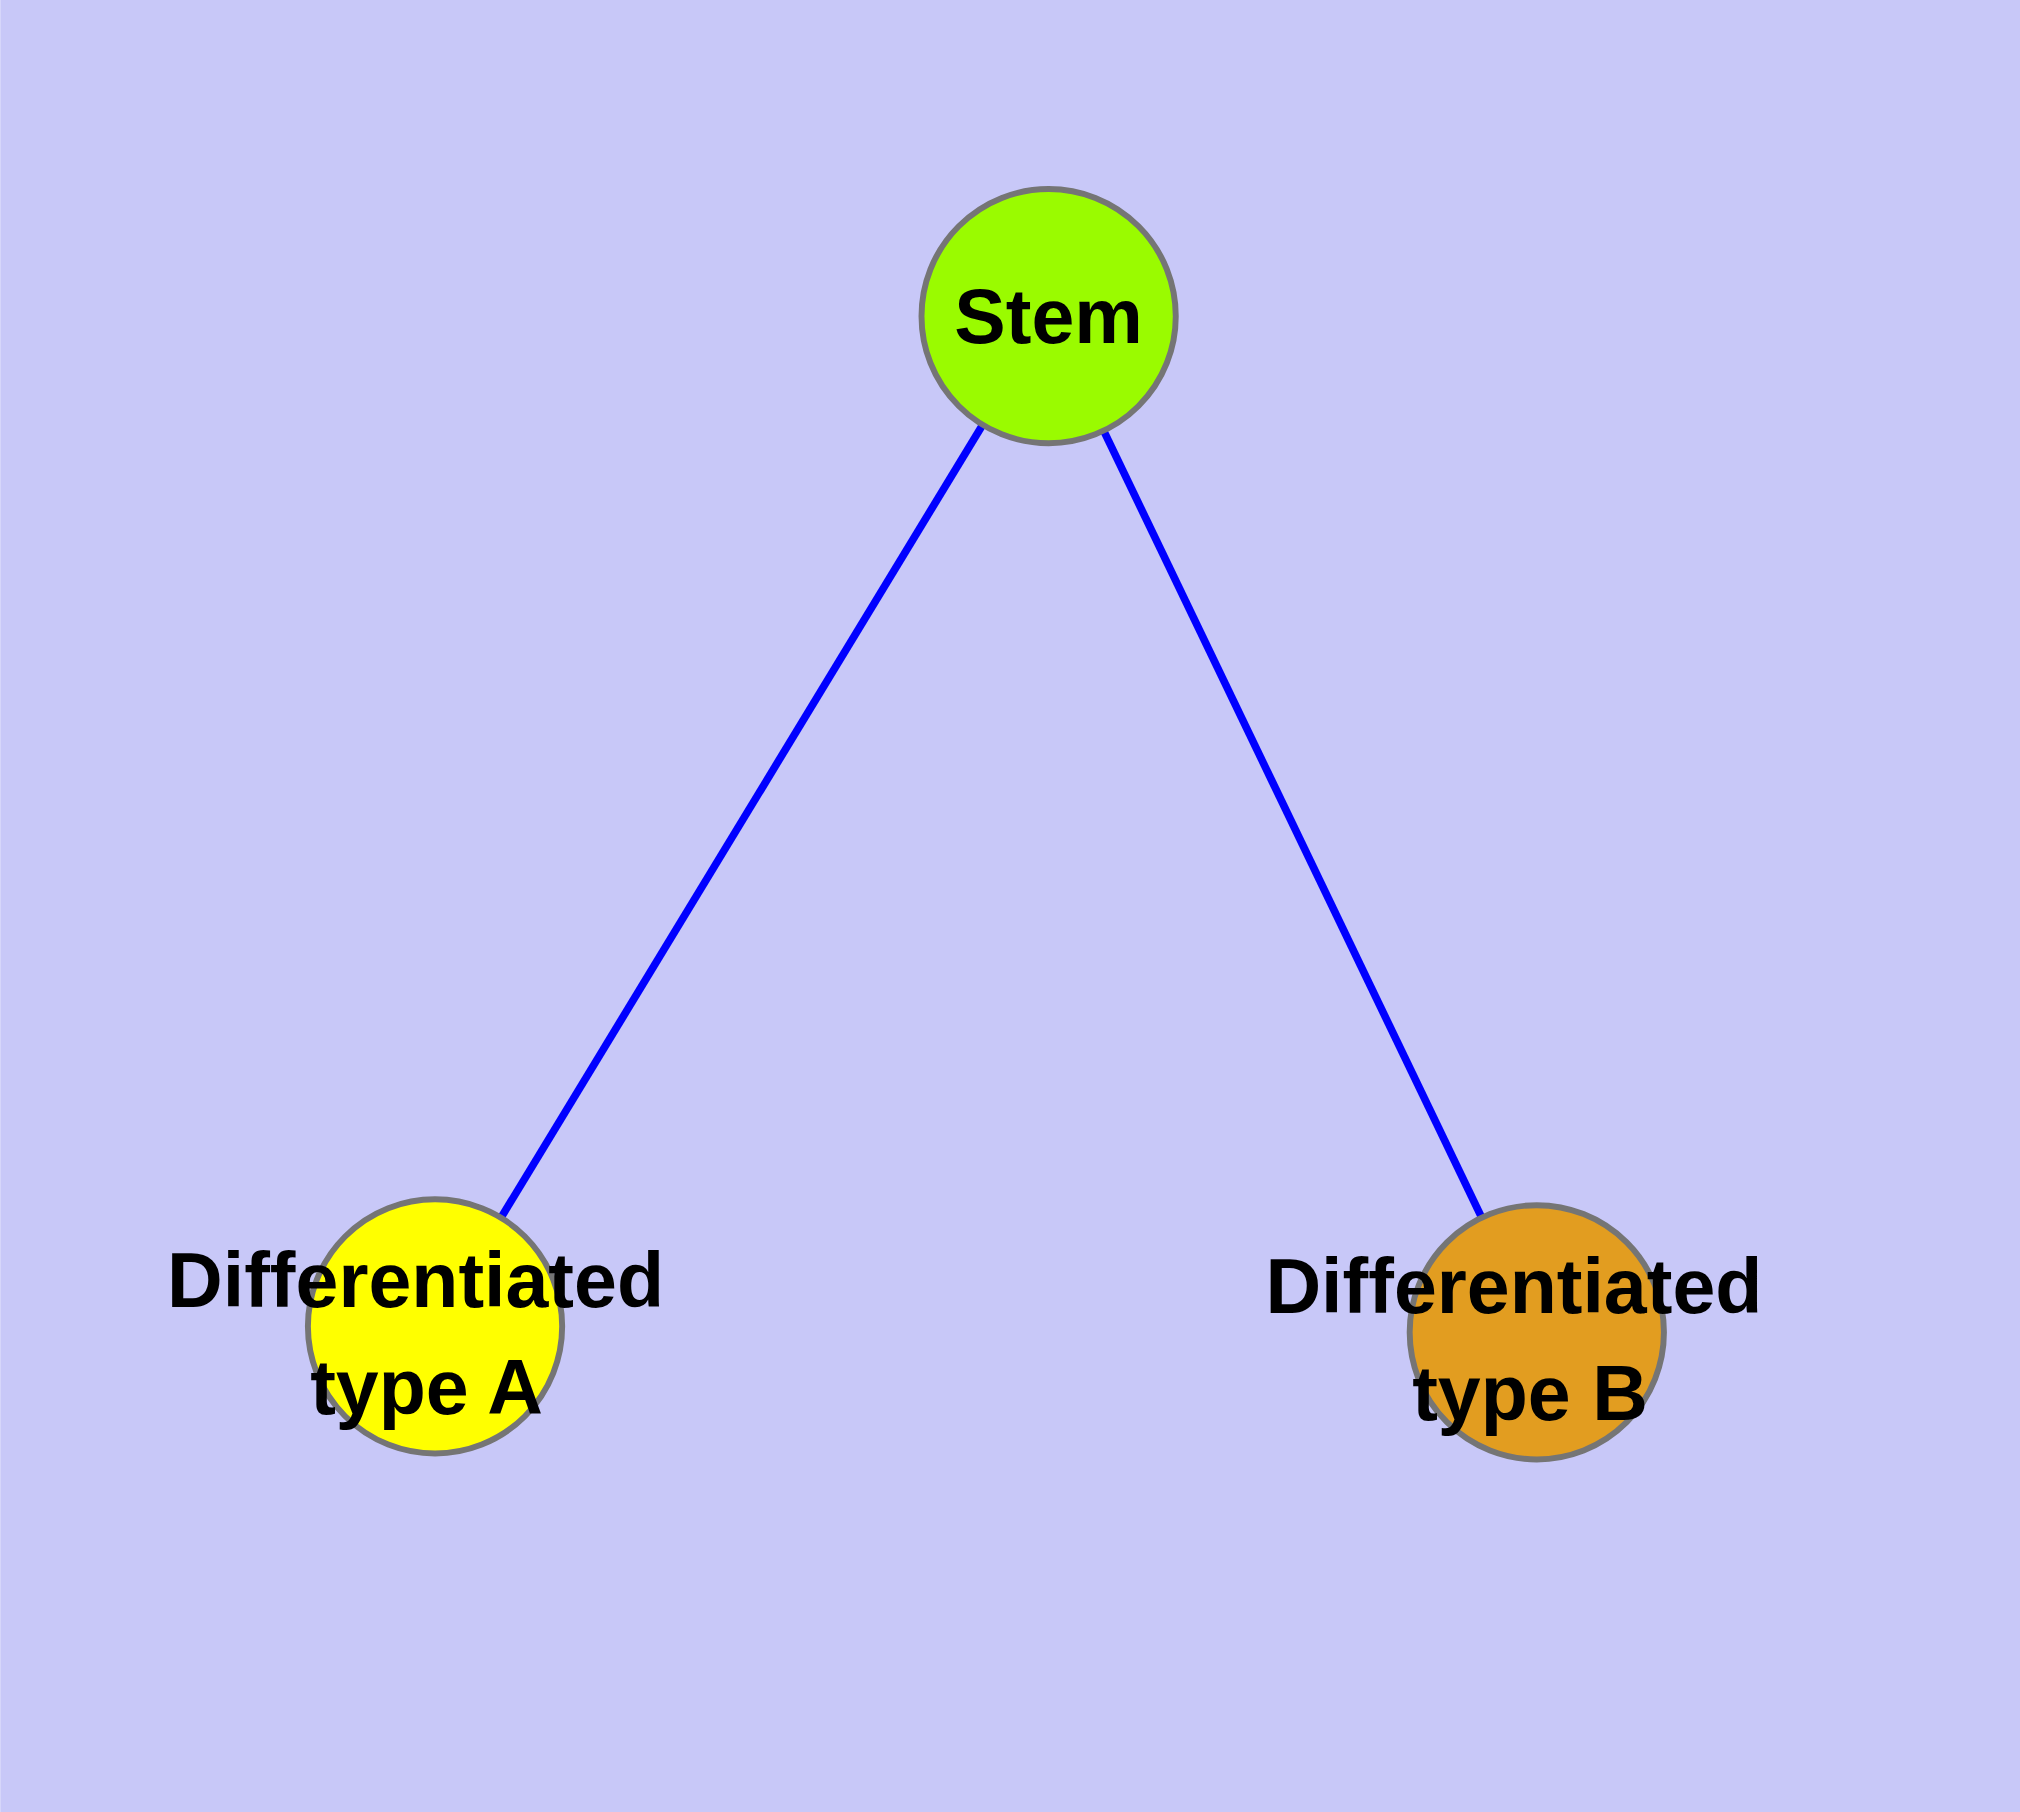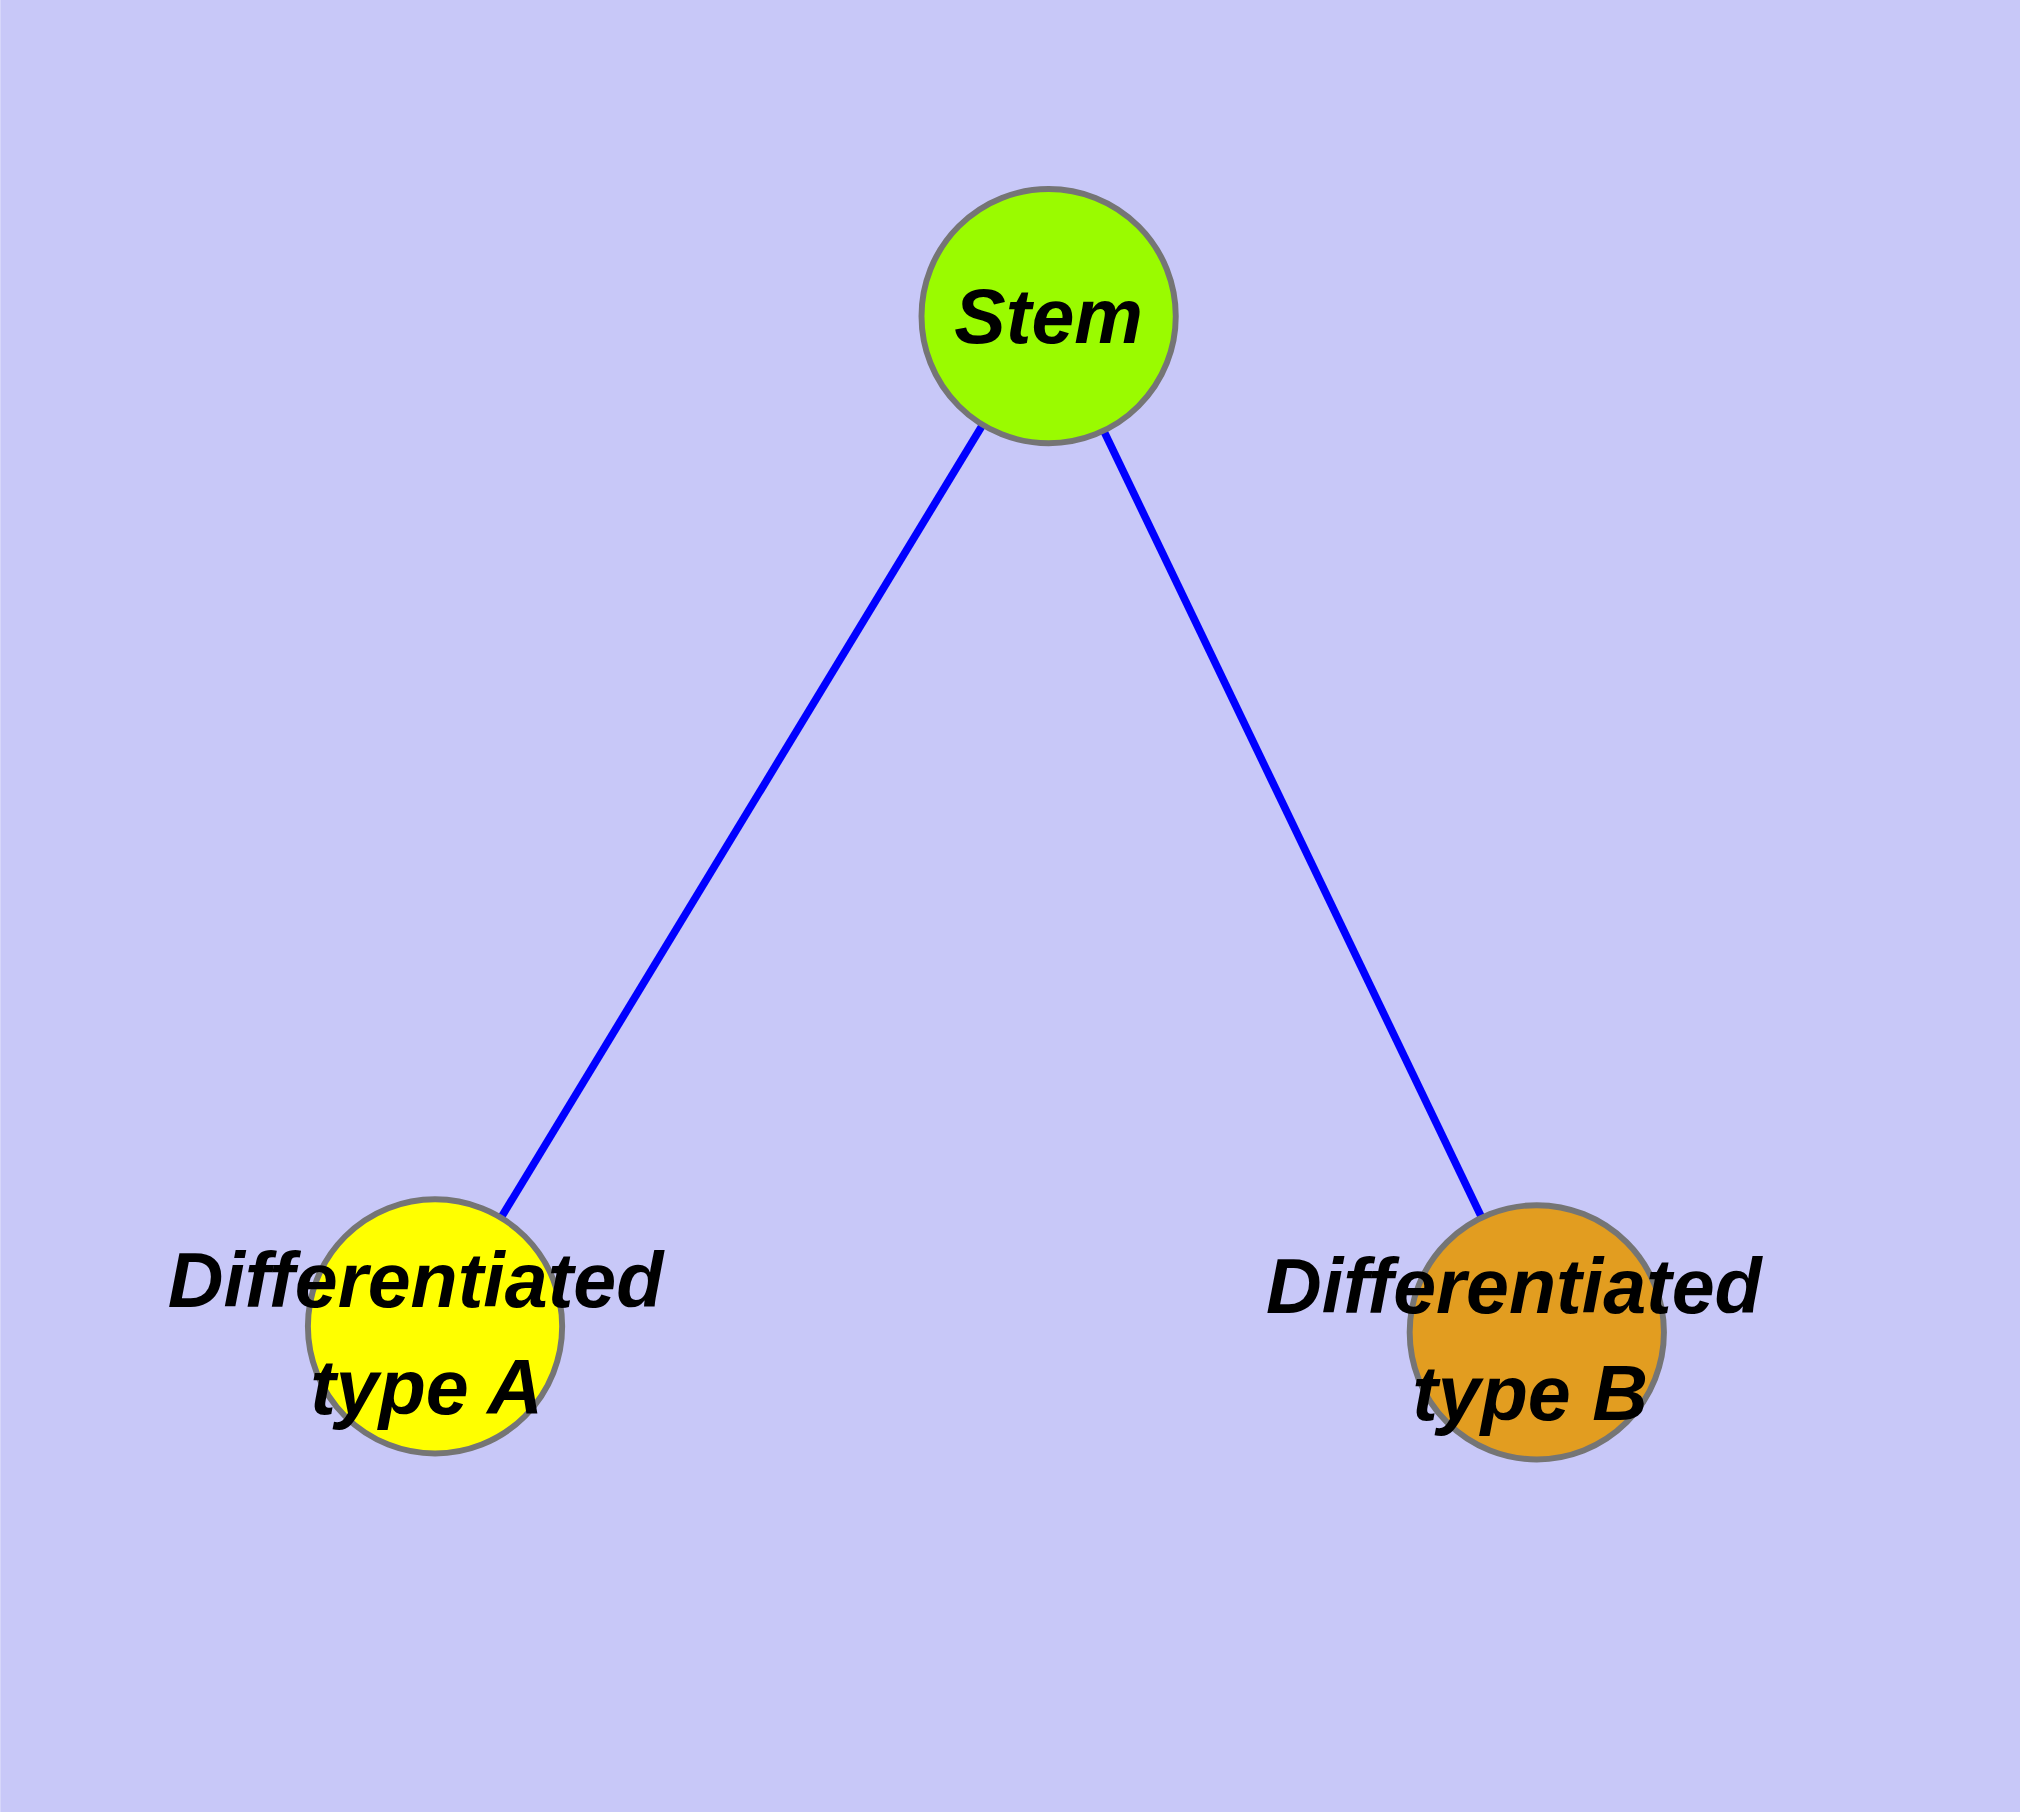--- a/index.html
+++ b/index.html
@@ -6,21 +6,20 @@
     margin: 0;
     padding: 0;
     width: 2021px;
     height: 1812px;
     overflow: hidden;
     font-family: "Liberation Sans", sans-serif;
   }
   #stage {
     width: 2021px;
     height: 1812px;
-    font-style: italic;
   }
   svg {
     display: block;
   }
   .node-label {
     font-family: "Liberation Sans", "DejaVu Sans", sans-serif;
     font-weight: 700;
     font-size: 91px;
   }
 </style>

